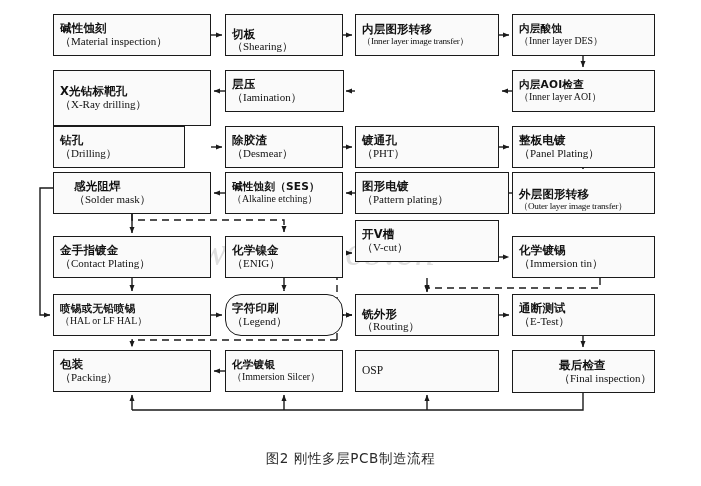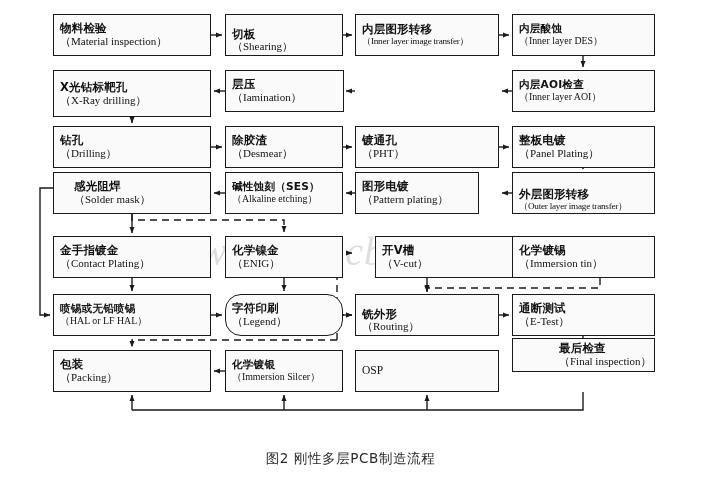--- a/index.html
+++ b/index.html
@@ -102,50 +102,50 @@
       <path d="M600,278 L600,288 L427,288 L427,292"></path>
 
       <path d="M337,340 L337,253 L352,253"></path>
       <path d="M337,315 L352,315"></path>
 
       <path d="M337,340 L132,340 L132,347"></path>
     </g>
   </svg>
 
   <div class="node" style="left:53px;top:14px;width:158px;height:42px;">
-    <span class="cn">物料检验</span>
+    <span class="cn">碱性蚀刻</span>
     <span class="en">（Material inspection）</span>
   </div>
   <div class="node" style="left:225px;top:14px;width:118px;height:42px;justify-content:flex-end;">
     <span class="cn">切板</span>
     <span class="en">（Shearing）</span>
   </div>
   <div class="node tiny" style="left:355px;top:14px;width:144px;height:42px;">
     <span class="cn">内层图形转移</span>
     <span class="en">（Inner layer image transfer）</span>
   </div>
   <div class="node small" style="left:512px;top:14px;width:143px;height:42px;">
     <span class="cn">内层酸蚀</span>
     <span class="en">（Inner layer DES）</span>
   </div>
 
-  <div class="node" style="left:53px;top:70px;width:158px;height:47px;">
+  <div class="node" style="left:53px;top:70px;width:158px;height:56px;">
     <span class="cn">X光钻标靶孔</span>
     <span class="en">（X-Ray drilling）</span>
   </div>
   <div class="node" style="left:225px;top:70px;width:119px;height:42px;">
     <span class="cn">层压</span>
     <span class="en">（Iamination）</span>
   </div>
   <div class="node small" style="left:512px;top:70px;width:143px;height:42px;">
     <span class="cn">内层AOI检查</span>
     <span class="en">（Inner layer AOI）</span>
   </div>
 
-  <div class="node" style="left:53px;top:126px;width:158px;height:42px;">
+  <div class="node" style="left:53px;top:126px;width:132px;height:42px;">
     <span class="cn">钻孔</span>
     <span class="en">（Drilling）</span>
   </div>
   <div class="node" style="left:225px;top:126px;width:118px;height:42px;">
     <span class="cn">除胶渣</span>
     <span class="en">（Desmear）</span>
   </div>
   <div class="node" style="left:355px;top:126px;width:144px;height:42px;">
     <span class="cn">镀通孔</span>
     <span class="en">（PHT）</span>
@@ -156,38 +156,38 @@
   </div>
 
   <div class="node" style="left:53px;top:172px;width:158px;height:42px;padding-left:20px;">
     <span class="cn">感光阻焊</span>
     <span class="en">（Solder mask）</span>
   </div>
   <div class="node small" style="left:225px;top:172px;width:118px;height:42px;">
     <span class="cn">碱性蚀刻（SES）</span>
     <span class="en">（Alkaline etching）</span>
   </div>
-  <div class="node" style="left:355px;top:172px;width:124px;height:42px;">
+  <div class="node" style="left:355px;top:172px;width:154px;height:42px;">
     <span class="cn">图形电镀</span>
     <span class="en">（Pattern plating）</span>
   </div>
   <div class="node tiny" style="left:512px;top:172px;width:143px;height:42px;justify-content:flex-end;">
     <span class="cn">外层图形转移</span>
     <span class="en">（Outer layer image transfer）</span>
   </div>
 
   <div class="node" style="left:53px;top:236px;width:158px;height:42px;">
     <span class="cn">金手指镀金</span>
     <span class="en">（Contact Plating）</span>
   </div>
   <div class="node" style="left:225px;top:236px;width:118px;height:42px;">
     <span class="cn">化学镍金</span>
     <span class="en">（ENIG）</span>
   </div>
-  <div class="node" style="left:355px;top:236px;width:144px;height:42px;margin-left:20px;">
+  <div class="node" style="left:355px;top:220px;width:144px;height:42px;">
     <span class="cn">开V槽</span>
     <span class="en">（V-cut）</span>
   </div>
   <div class="node" style="left:512px;top:236px;width:143px;height:42px;">
     <span class="cn">化学镀锡</span>
     <span class="en">（Immersion tin）</span>
   </div>
 
   <div class="node small" style="left:53px;top:294px;width:158px;height:42px;">
     <span class="cn">喷锡或无铅喷锡</span>
@@ -210,19 +210,19 @@
     <span class="cn">包装</span>
     <span class="en">（Packing）</span>
   </div>
   <div class="node small" style="left:225px;top:350px;width:118px;height:42px;">
     <span class="cn">化学镀银</span>
     <span class="en">（Immersion Silcer）</span>
   </div>
   <div class="node onlyen" style="left:355px;top:350px;width:144px;height:42px;">
     <span class="en">OSP</span>
   </div>
-  <div class="node" style="left:512px;top:338px;width:143px;height:34px;padding-left:46px;">
+  <div class="node" style="left:512px;top:350px;width:143px;height:43px;padding-left:46px;">
     <span class="cn">最后检查</span>
     <span class="en">（Final inspection）</span>
   </div>
 
   <div id="caption">图2 刚性多层PCB制造流程</div>
 </div>
 
 </body></html>

